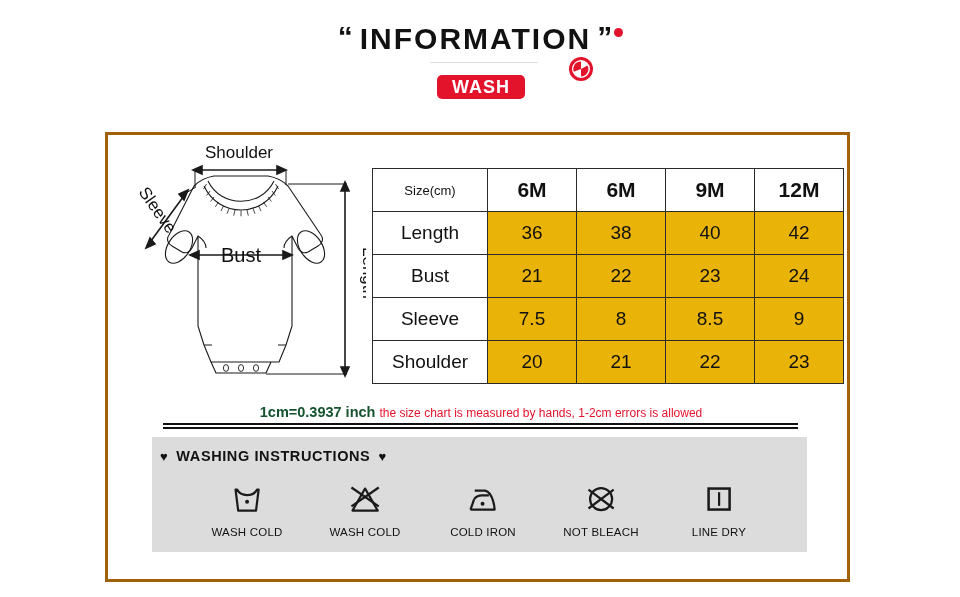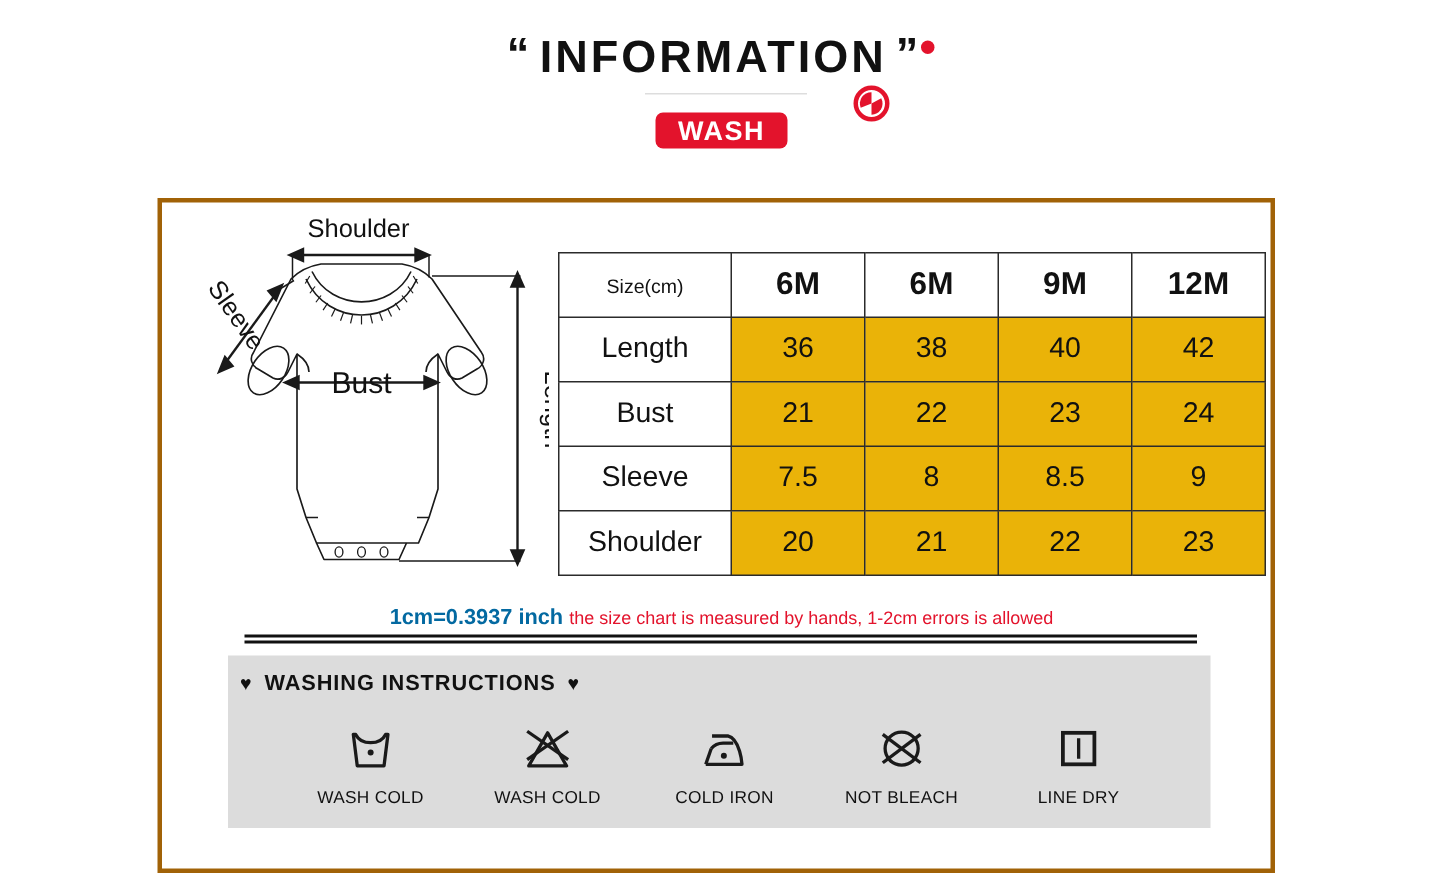--- a/index.html
+++ b/index.html
@@ -149,21 +149,21 @@
     position: absolute;
     left: 48px;
     top: 268px;
     width: 650px;
     text-align: center;
     white-space: nowrap;
   }
   #note-cm {
     font-size: 14.5px;
     font-weight: bold;
-    color: #0369a1;
+    color: #14532d;
   }
   #note-red {
     font-size: 12px;
     font-weight: normal;
     color: #e3132c;
     margin-left: 4px;
   }
   #note-rule-1 {
     position: absolute;
     left: 55px;

